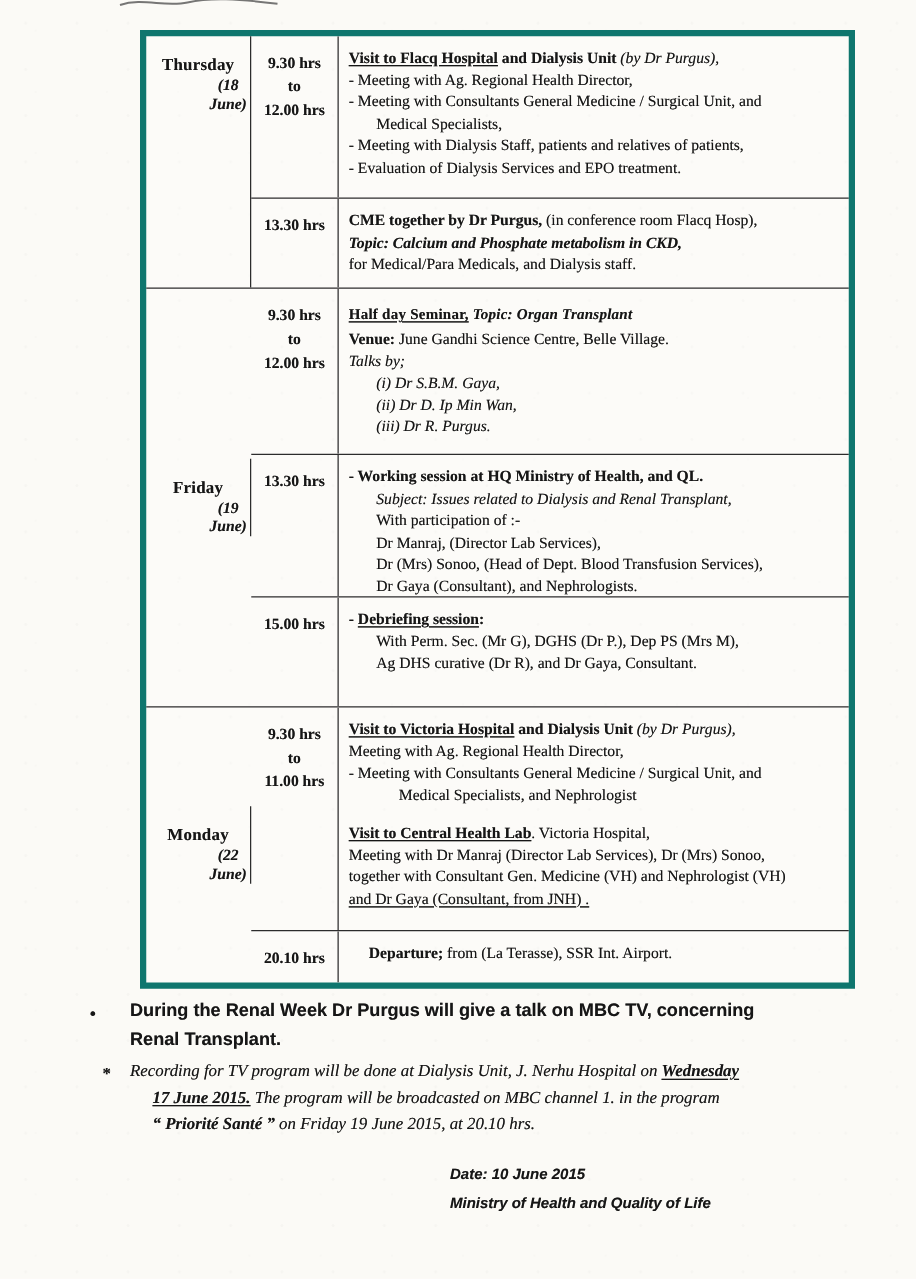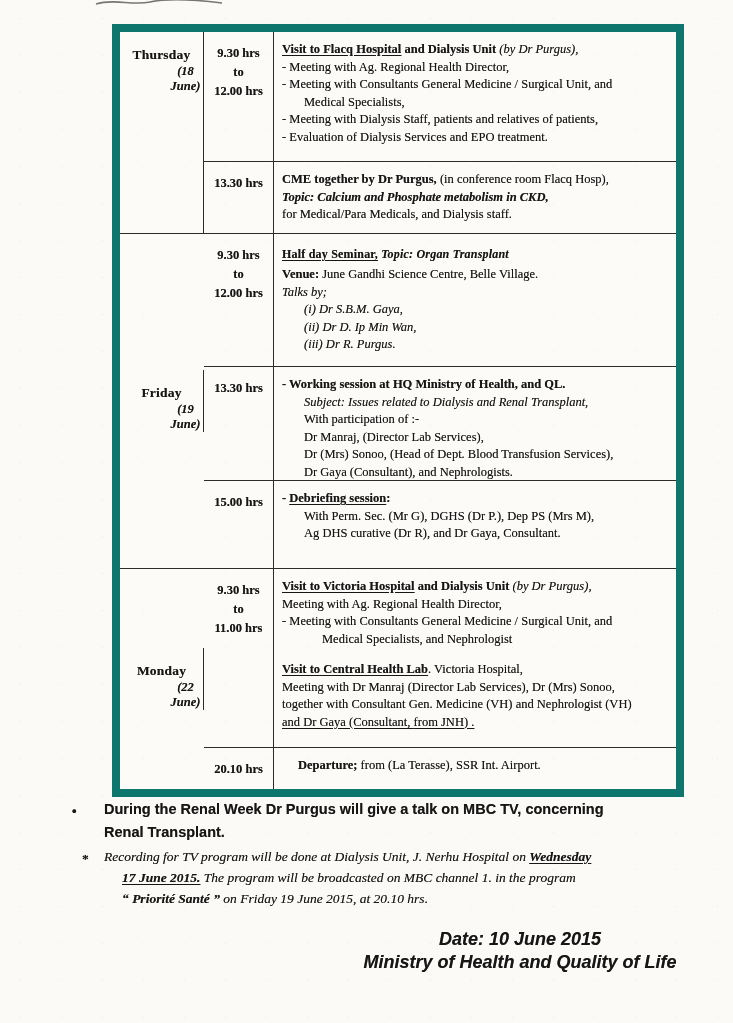--- a/index.html
+++ b/index.html
@@ -12,21 +12,21 @@
       radial-gradient(rgba(60,50,40,0.015) 1px, transparent 1.3px);
     background-size:41px 37px, 57px 49px;
     color:#161616;
   }
   .sheet{position:absolute;inset:0;}
   
   .squiggle{position:absolute;left:94px;top:-4px;width:130px;height:12px;opacity:.75;}
   
   .table{
     position:absolute;left:112px;top:24px;width:572px;
-    border:8px solid #0f766e;
+    border:5px solid #0f766e;
     box-sizing:border-box;
     background:rgba(255,255,255,0.25);
   }
   .day-group{display:flex;}
   .day-group + .day-group{border-top:1.8px solid #2c2c2c;align-items:center;}
   .day-cell{
     width:84px;flex:0 0 84px;border-right:1.6px solid #2c2c2c;
     box-sizing:border-box;text-align:center;padding-top:15px;
   }
   .day-label{font-weight:700;font-size:13.5px;letter-spacing:.2px;}
@@ -56,23 +56,23 @@
   
   .footer-area{position:absolute;left:0;top:780px;width:733px;}
   .talk{position:absolute;left:72px;top:18px;display:flex;
         font-family:"Liberation Sans", sans-serif;font-weight:700;font-size:14.5px;line-height:23px;}
   .talk .marker{width:32px;flex:0 0 32px;font-size:13px;padding-top:1px;}
   .note{position:absolute;left:82px;top:66px;display:flex;
         font-style:italic;font-size:13.5px;line-height:21px;}
   .note .marker{width:22px;flex:0 0 22px;font-style:normal;font-weight:700;padding-top:2px;}
   .note .note-lines .line{white-space:nowrap;}
   .note .note-lines .line + .line{padding-left:18px;}
-  .signoff{position:absolute;left:360px;top:148px;width:320px;text-align:center;
+  .signoff{position:absolute;left:360px;top:148px;width:320px;text-align:left;
            font-family:"Liberation Sans", sans-serif;font-weight:700;font-style:italic;
-           font-size:18px;line-height:23px;}
+           font-size:12px;line-height:23px;}
 </style>
 </head>
 <body>
 
 <div class="sheet">
 
   <svg class="squiggle" viewBox="0 0 130 12">
     <path d="M2 8 C 20 2, 38 10, 56 6 S 96 3, 128 7" fill="none" stroke="#4a4a4a" stroke-width="1.6"></path>
   </svg>
 

